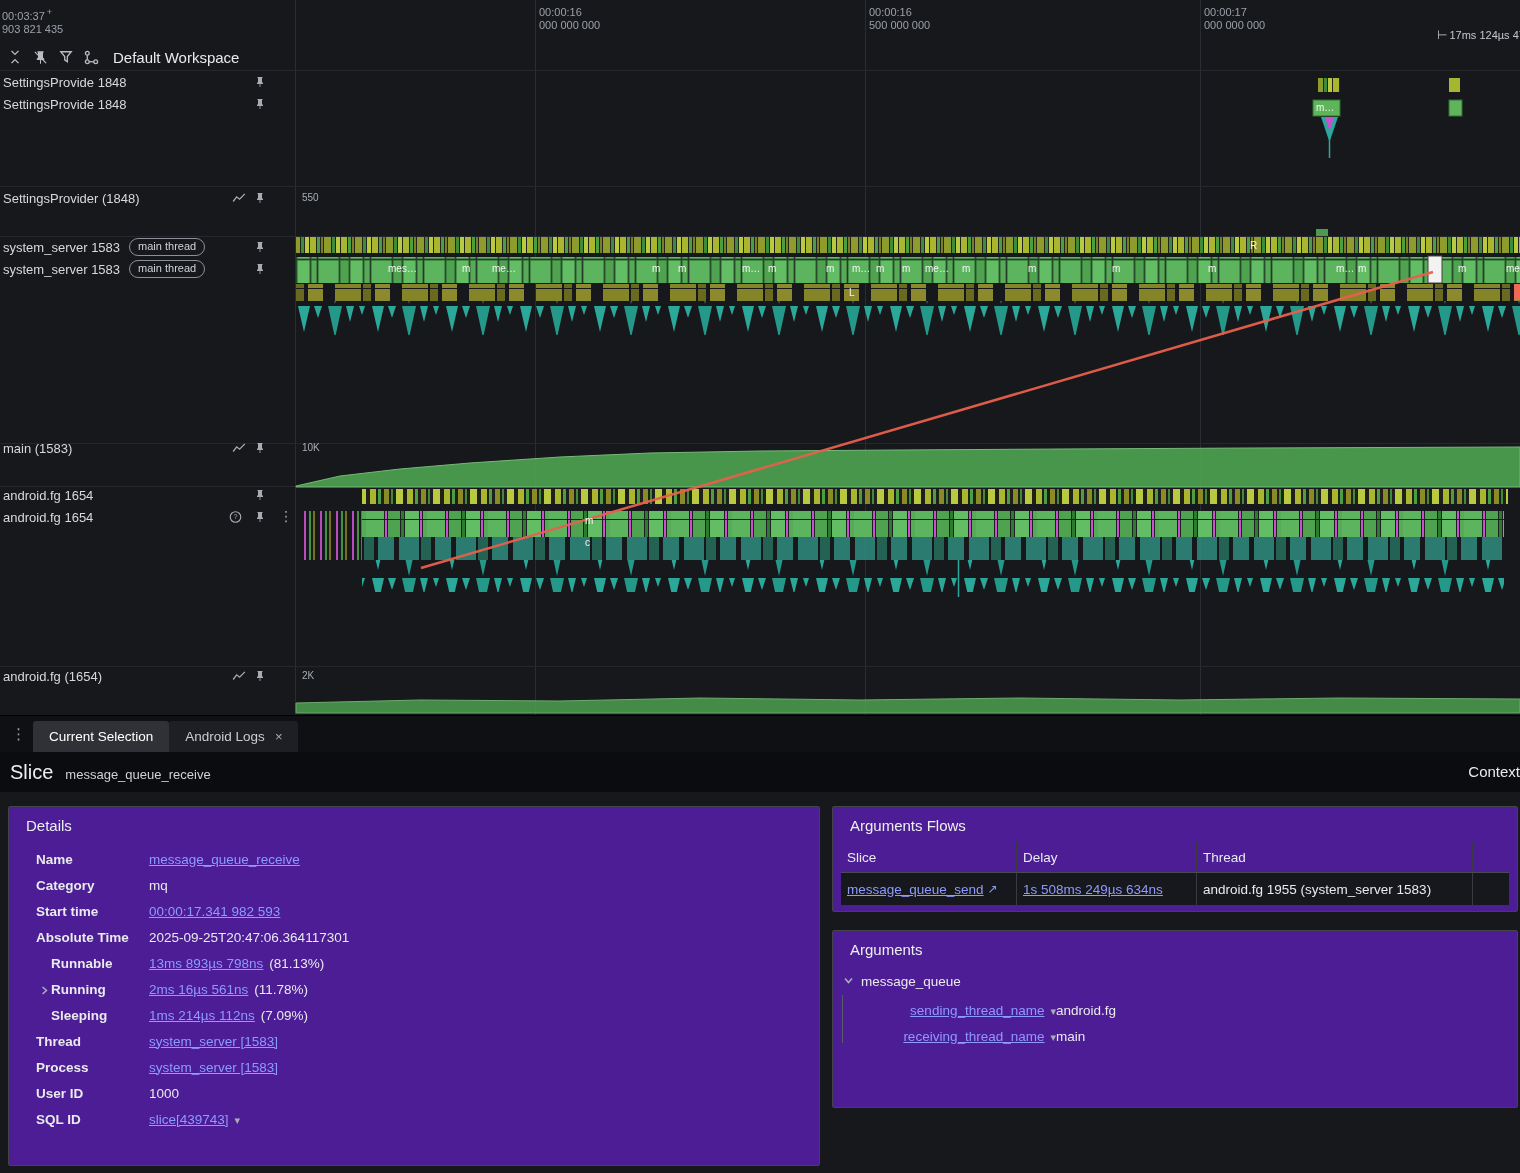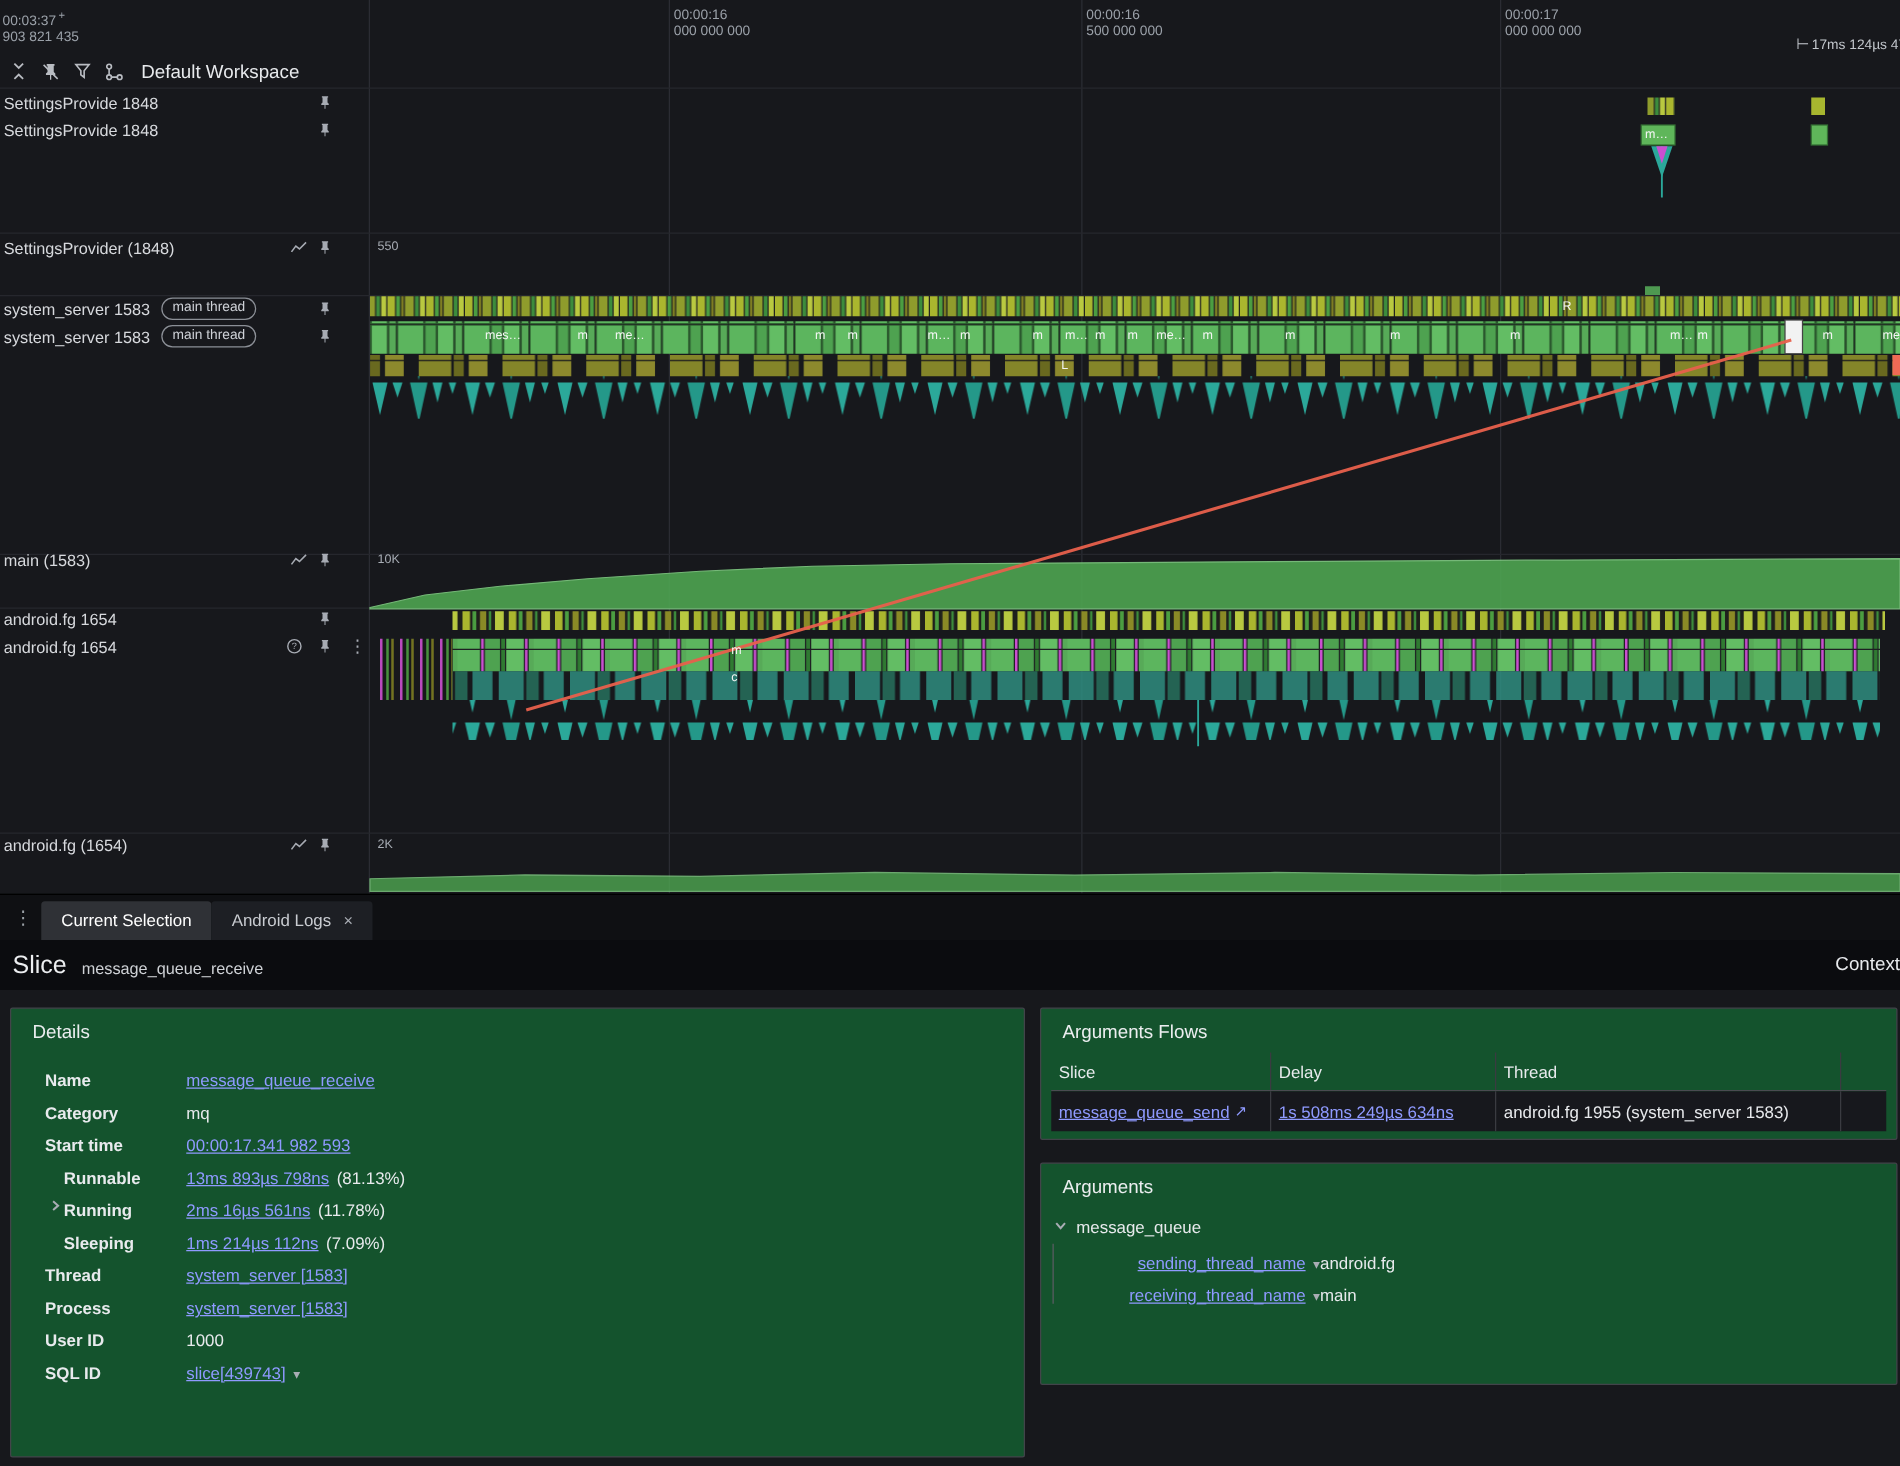--- a/index.html
+++ b/index.html
@@ -39,28 +39,28 @@
   .tab.active { background:#2f3136; color:#fff; }
   .tab.inactive { background:#1d1f24; color:#c9ccd1; }
   .tab-close { color:#a9adb4; font-size:13px; }
 
   .slice-header { position:relative; height:40px; background:#0b0c0f; display:flex; align-items:center; padding-left:10px; }
   .slice-kind { font-size:20px; color:#eceef0; }
   .slice-name { font-size:13px; color:#cfd2d6; margin-left:12px; margin-top:5px; }
   .ctx-btn { position:absolute; right:0; top:11px; font-size:15px; color:#e8eaed; cursor:pointer; white-space:nowrap; }
 
   .panel-content { position:relative; height:381px; background:#17181c; }
-  .card { position:absolute; background:#14532d; border:1px solid #42444a; border-radius:2px; box-sizing:border-box; overflow:hidden; }
+  .card { position:absolute; background:#4c1d95; border:1px solid #42444a; border-radius:2px; box-sizing:border-box; overflow:hidden; }
   .details-card { left:8px; top:14px; width:812px; height:360px; }
   .flows-card { left:832px; top:14px; width:686px; height:106px; }
   .args-card { left:832px; top:138px; width:686px; height:178px; }
   .card-title { font-size:15px; color:#eceef0; padding:10px 0 0 17px; }
 
   .drows { margin-top:12px; }
-  .drow { position:relative; display:flex; align-items:flex-end; height:26px; font-size:13.5px; }
+  .drow { position:relative; display:flex; align-items:center; height:26px; font-size:13.5px; }
   .dchev-a { position:absolute; left:11px; top:8px; }
   .dchev-b { position:absolute; left:30px; top:8px; }
   .dlabel { width:140px; padding-left:27px; box-sizing:border-box; font-weight:700; color:#e8eaed; flex:none; }
   .dlabel.sub { padding-left:42px; }
   .dvalue { color:#e8eaed; }
   .lnk { color:#8f9aff; text-decoration:underline; cursor:pointer; }
   .dsuffix { margin-left:6px; color:#e8eaed; }
   .dcaret { margin-left:6px; color:#a9adb4; font-size:11px; cursor:pointer; }
 
   .ftable { margin:8px 8px 0; font-size:13.5px; }
@@ -418,20 +418,24 @@
           </div>
           <div class="drow">
             <span class="dlabel">Category</span>
             <span class="dvalue">mq</span>
           </div>
           <div class="drow">
             <span class="dlabel">Start time</span>
             <span class="dvalue"><a class="lnk">00:00:17.341 982 593</a></span>
           </div>
           <div class="drow">
+            <span class="dlabel">Absolute Time</span>
+            <span class="dvalue">2025-09-25T20:47:06.364117301</span>
+          </div>
+          <div class="drow">
             <span class="dlabel sub">Runnable</span>
             <span class="dvalue"><a class="lnk">13ms 893µs 798ns</a><span class="dsuffix">(81.13%)</span></span>
           </div>
           <div class="drow">
             <span class="dchev-b"><svg width="11" height="11" stroke="#a9adb4">
                   <use href="#sym-chevr"></use>
                 </svg></span>
             <span class="dlabel sub">Running</span>
             <span class="dvalue"><a class="lnk">2ms 16µs 561ns</a><span class="dsuffix">(11.78%)</span></span>
           </div>

